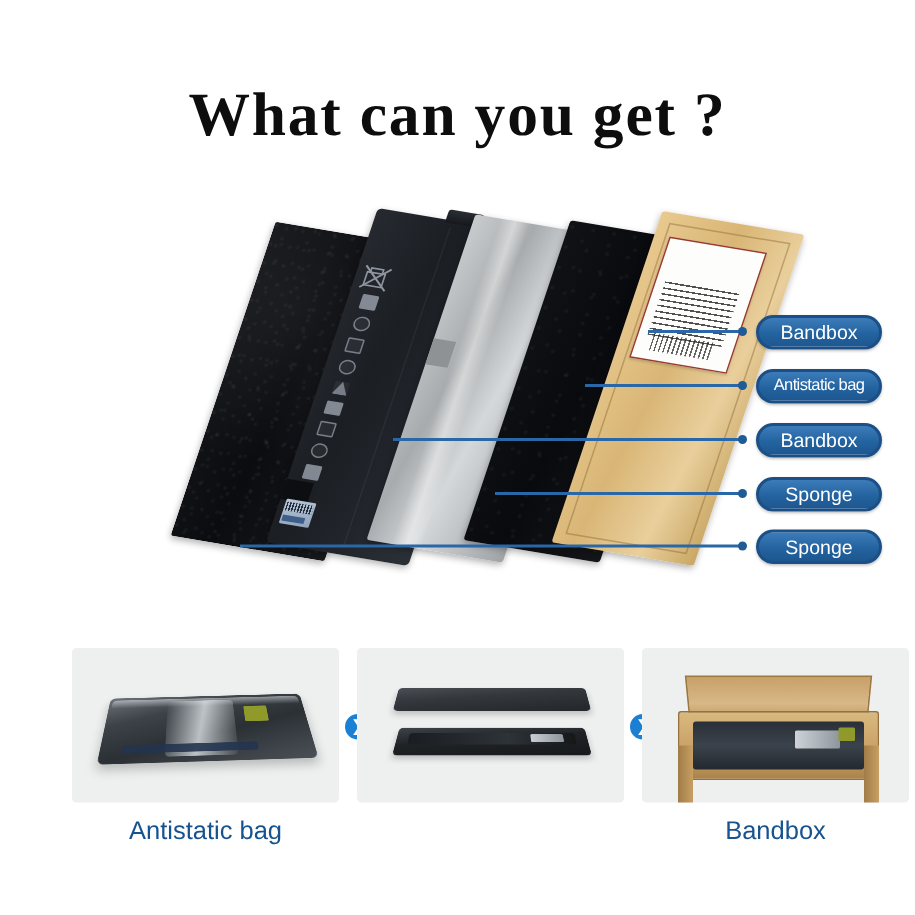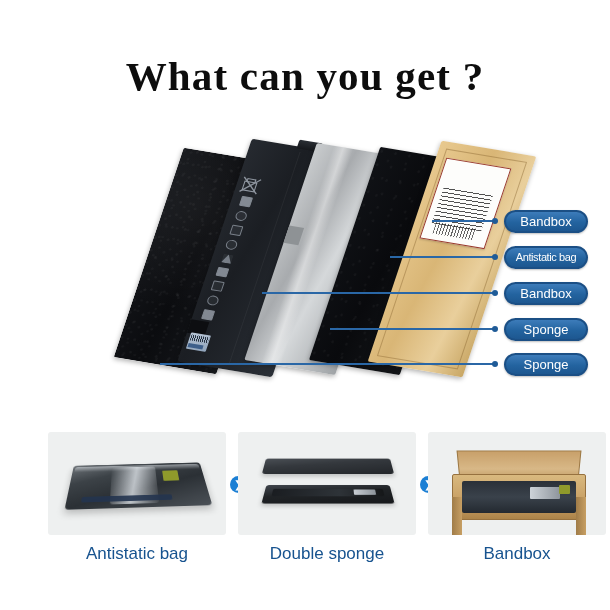--- a/index.html
+++ b/index.html
@@ -510,21 +510,20 @@
   <div class="caption c1">Antistatic bag</div>
 
   <div class="arrow a1">❯</div>
 
   <div class="thumb t2">
     <div class="sp-top"></div>
     <div class="sp-bot">
       <div class="insert"></div>
     </div>
   </div>
-  <div class="caption c2">Double sponge</div>
 
   <div class="arrow a2">❯</div>
 
   <div class="thumb t3">
     <div class="box">
       <div class="lid"></div>
       <div class="base">
         <div class="flap-l"></div>
         <div class="flap-r"></div>
         <div class="cavity">

